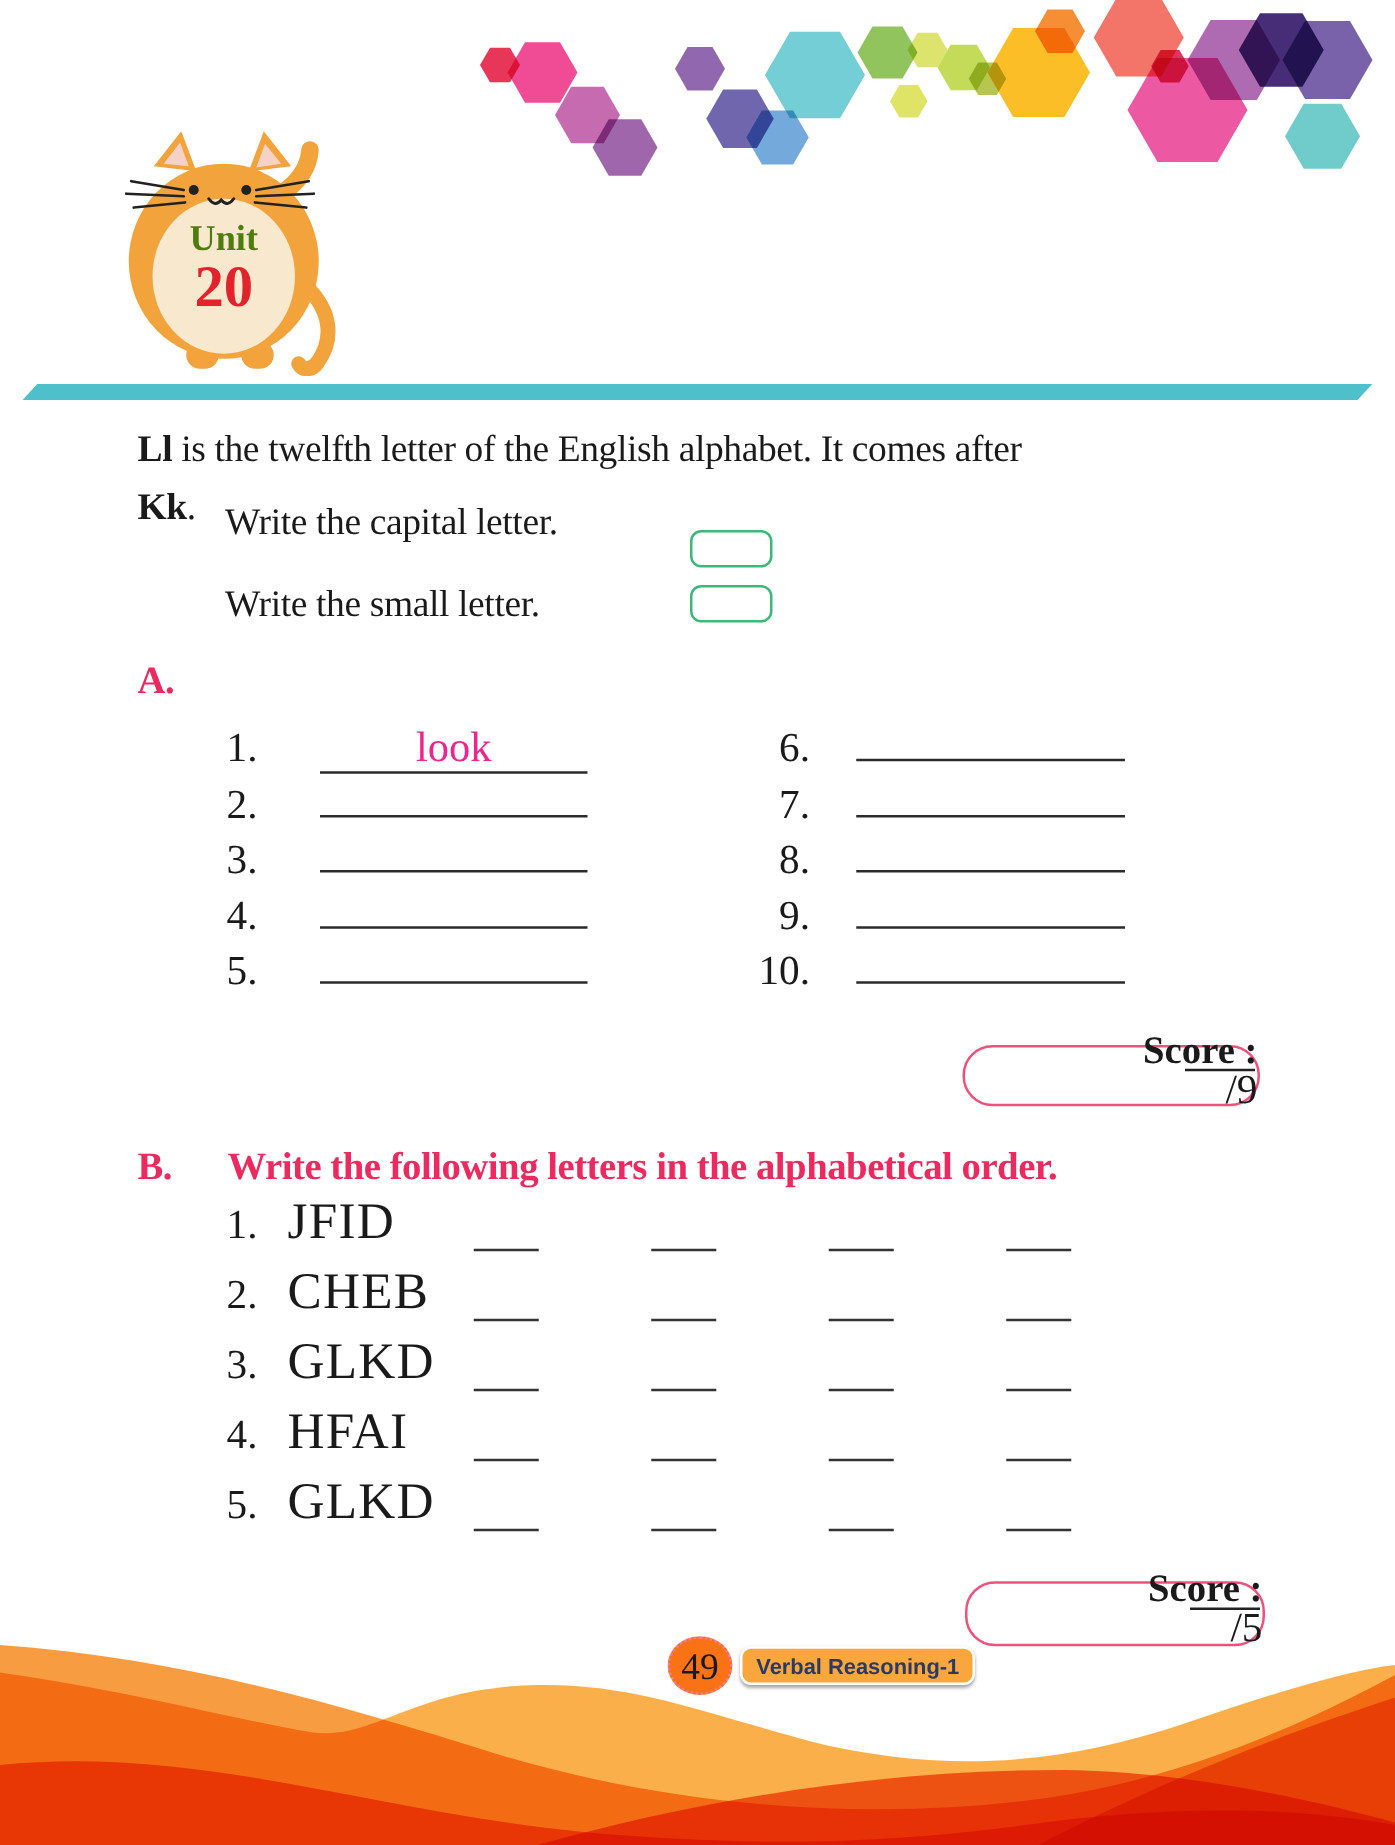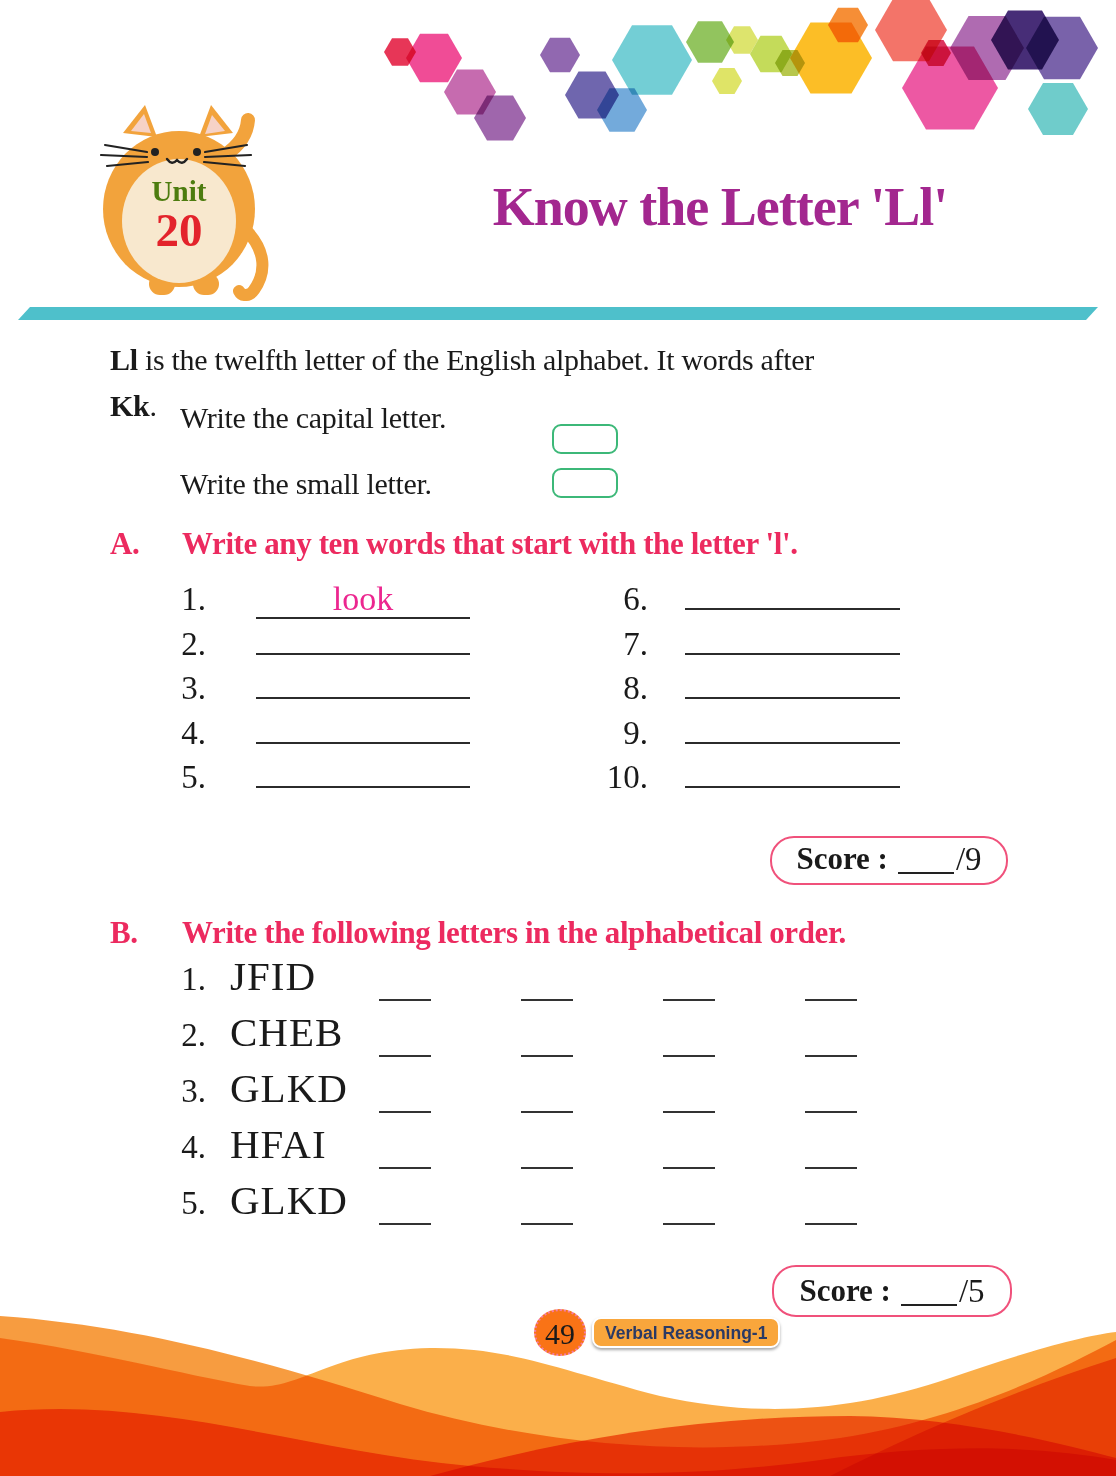--- a/index.html
+++ b/index.html
@@ -41,21 +41,21 @@
     line-height:36px;color:#EC268F;}
   .colA.left{left:110px;}
   .colA.left .num{width:96px;}
   .colA.left .ans{margin-left:50px;width:214px;}
   .colA.right{left:560px;}
   .colA.right .num{width:88px;}
   .colA.right .ans{margin-left:37px;width:215px;}
   
   .scorebox{position:absolute;border:2.5px solid #F0517B;border-radius:24px;background:#fff;
     display:flex;align-items:flex-end;justify-content:center;box-sizing:border-box;
-    padding-bottom:9px;z-index:3;}
+    padding-bottom:9px;z-index:3;flex-direction:column;}
   .scorebox .score-label{font-weight:bold;font-size:31px;line-height:30px;}
   .scorebox .score-blank{display:inline-block;width:56px;height:30px;
     border-bottom:2.5px solid #222;margin:0 2px 0 10px;}
   .scorebox .score-total{font-size:33px;line-height:30px;}
   .scoreA{left:770px;top:836px;width:238px;height:49px;}
   .scoreB{left:772px;top:1265px;width:240px;height:52px;}
   
   .colB{position:absolute;left:110px;top:956px;}
   .brow{display:flex;align-items:baseline;height:56px;}
   .brow .bnum{width:96px;text-align:right;font-size:33px;line-height:40px;}
@@ -125,37 +125,35 @@
         <path d="M110,49 L152,42"></path>
           <path d="M110,54 L156,52"></path>
           <path d="M109,59 L150,63"></path>
       </g>
       <path d="M72,56 q5,7 10,1 q5,6 10,-1" fill="none" stroke="#222" stroke-width="2.4" stroke-linecap="round"></path>
     </svg>
     <div class="unit-label">Unit</div>
     <div class="unit-number">20</div>
   </div>
 
-  <div class="title">Know the Letter 'Ll'</div>
 
   <div class="rule"></div>
 
   <div class="intro">
-    <div><b>Ll</b><span> is the twelfth letter of the English alphabet. It words after</span></div>
+    <div><b>Ll</b><span> is the twelfth letter of the English alphabet. It comes after</span></div>
     <div><b>Kk</b><span>.</span></div>
   </div>
 
   <div class="prompt" style="top:401px;">Write the capital letter.</div>
   <div class="pbox" style="top:424px;"></div>
   <div class="prompt" style="top:467px;">Write the small letter.</div>
   <div class="pbox" style="top:468px;"></div>
 
   <div class="sec-head" style="top:526px;">
     <span class="letter">A.</span>
-    <span>Write any ten words that start with the letter 'l'.</span>
   </div>
 
   <div class="colA left">
     <div class="arow">
         <span class="num">1.</span>
         <span class="ans">look</span>
       </div>
     <div class="arow">
         <span class="num">2.</span>
         <span class="ans"></span>

